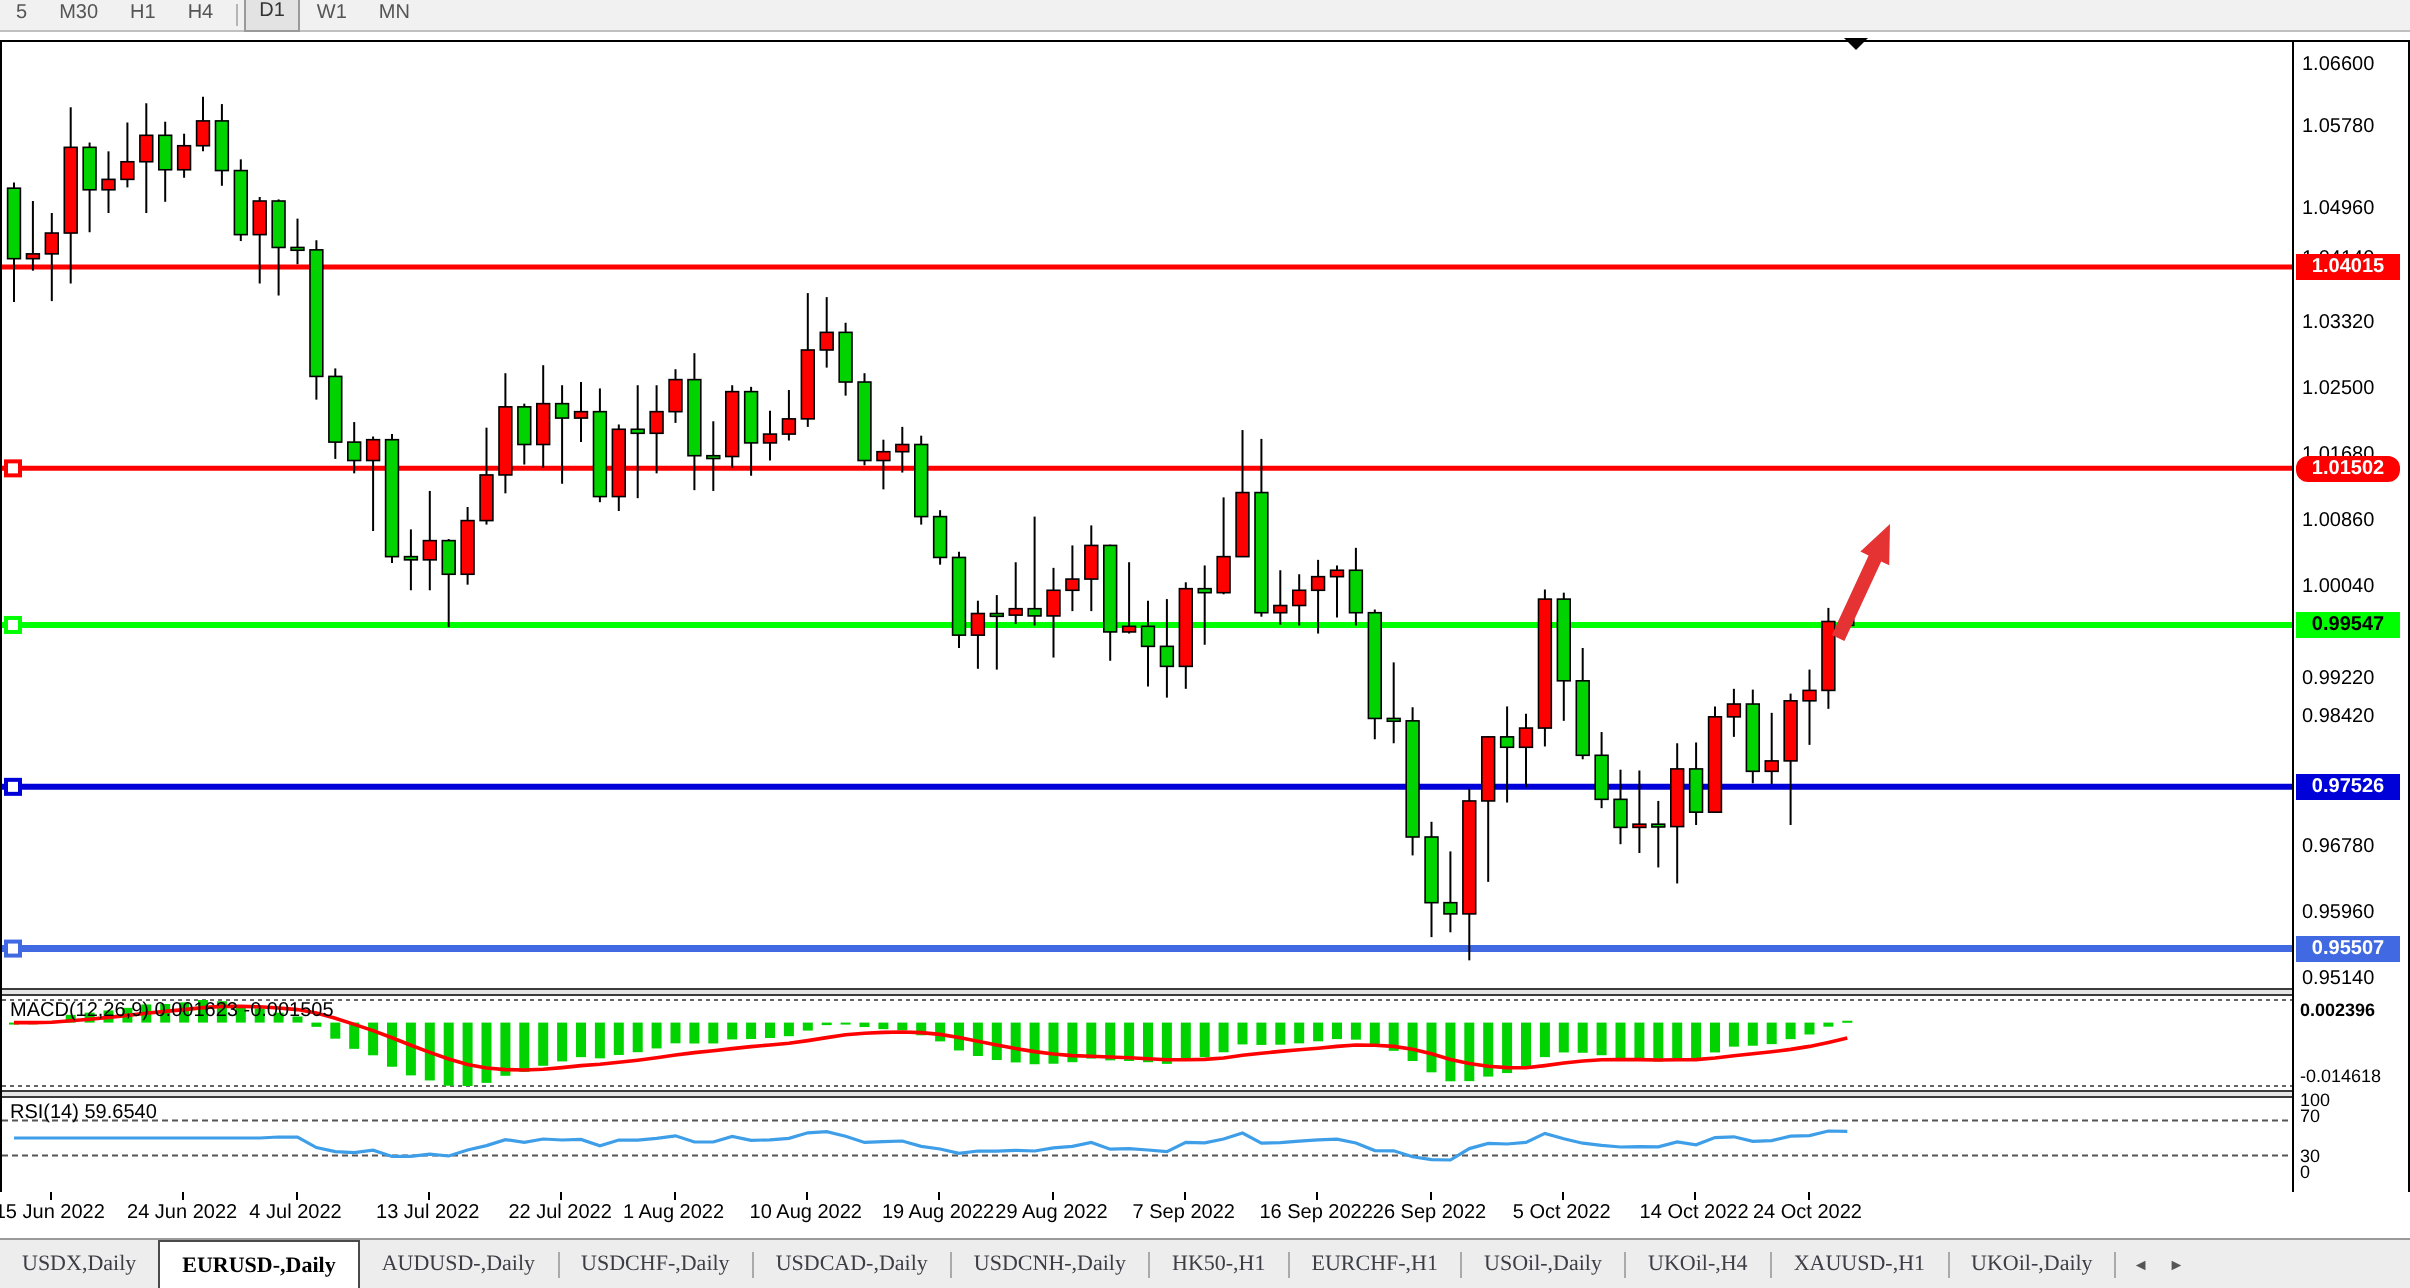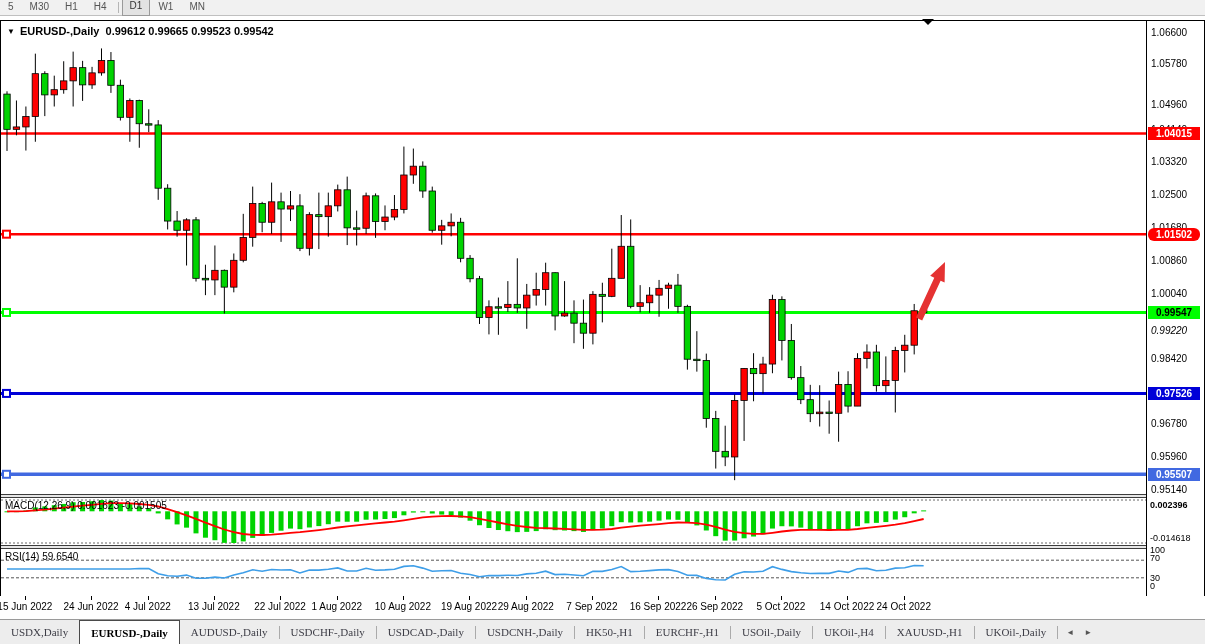--- a/index.html
+++ b/index.html
@@ -268,23 +268,20 @@
               <rect x="891.0999999999999" y="329.4112499999997" width="6.4" height="30.037499999999852" fill="#ff0000" stroke="#000" stroke-width="0.8"></rect>
               <line x1="903.7499999999999" y1="313.7917499999997" x2="903.7499999999999" y2="351.4387499999995" stroke="#000" stroke-width="1"></line>
               <rect x="900.5499999999998" y="324.2047499999999" width="6.4" height="5.206499999999835" fill="#ff0000" stroke="#000" stroke-width="0.8"></rect>
               <line x1="913.1999999999999" y1="282.9532499999995" x2="913.1999999999999" y2="333.41624999999976" stroke="#000" stroke-width="1"></line>
               <rect x="909.9999999999999" y="289.76174999999967" width="6.4" height="34.44300000000021" fill="#ff0000" stroke="#000" stroke-width="0.8"></rect>
               <line x1="922.65" y1="286.7579999999995" x2="922.65" y2="292.4450999999999" stroke="#000" stroke-width="1"></line>
               <rect x="919.4499999999999" y="288.88064999999966" width="6.4" height="2.803500000000156" fill="#00d300" stroke="#000" stroke-width="0.8"></rect>
             </g>
             <polygon points="944,241 943.6,261.6 939.6,259.7 921.2,299.5 914.9,296.5 933.3,256.7 929.2,254.8" fill="#e53232"></polygon>
           </svg>
-        <div class="chart-title">
-          <span class="caret">▼</span><span>EURUSD-,Daily</span>&nbsp;&nbsp;<span>0.99612 0.99665 0.99523 0.99542</span>
-        </div>
       </div>
       <div class="splitter"></div>
       <div class="pane pane-macd">
         <svg id="macd-svg" width="1145" height="47">
             <line x1="0" y1="2" x2="1145" y2="2" stroke="#666" stroke-dasharray="2,2" stroke-width="1"></line>
             <line x1="0" y1="45" x2="1145" y2="45" stroke="#666" stroke-dasharray="2,2" stroke-width="1"></line>
             <rect x="3.5" y="13.292325457234254" width="5" height="1" fill="#00d300"></rect>
             <rect x="12.95" y="13.153459303418957" width="5" height="1" fill="#00d300"></rect>
             <rect x="22.4" y="12.444490221829899" width="5" height="1" fill="#00d300"></rect>
             <rect x="31.849999999999994" y="9.422245645462471" width="5" height="3.8700798117717827" fill="#00d300"></rect>
@@ -403,21 +400,21 @@
     <div class="axis-col" id="axis-col">
         <div class="tick-label" style="top: 6px;">1.06600</div>
         <div class="tick-label" style="top: 36.8522px;">1.05780</div>
         <div class="tick-label" style="top: 78px;">1.04960</div>
         <div class="tick-label" style="top: 102.534px;">1.04140</div>
         <div class="tick-label" style="top: 135.375px;">1.03320</div>
         <div class="tick-label" style="top: 168.216px;">1.02500</div>
         <div class="tick-label" style="top: 201.057px;">1.01680</div>
         <div class="tick-label" style="top: 233.898px;">1.00860</div>
         <div class="tick-label" style="top: 266.739px;">1.00040</div>
-        <div class="tick-label" style="top: 304px; font-style: italic;">0.99220</div>
+        <div class="tick-label" style="top: 313px;">0.99220</div>
         <div class="tick-label" style="top: 331.62px;">0.98420</div>
         <div class="tick-label" style="top: 397.302px;">0.96780</div>
         <div class="tick-label" style="top: 430.143px;">0.95960</div>
         <div class="tick-label" style="top: 462.984px;">0.95140</div>
         <div class="line-label" style="top: 106.04px; background: rgb(255, 0, 0); color: rgb(255, 255, 255);">1.04015</div>
         <div class="line-label" style="top: 206.686px; background: rgb(255, 0, 0); color: rgb(255, 255, 255); border-radius: 6px;">1.01502</div>
         <div class="line-label" style="top: 284.984px; background: rgb(0, 255, 0); color: rgb(0, 0, 0);">0.99547</div>
         <div class="line-label" style="top: 365.925px; background: rgb(0, 0, 216); color: rgb(255, 255, 255);">0.97526</div>
         <div class="line-label" style="top: 446.786px; background: rgb(65, 105, 225); color: rgb(255, 255, 255);">0.95507</div>
         <div class="scale-label" style="top: 479px; font-weight: bold;">0.002396</div>

